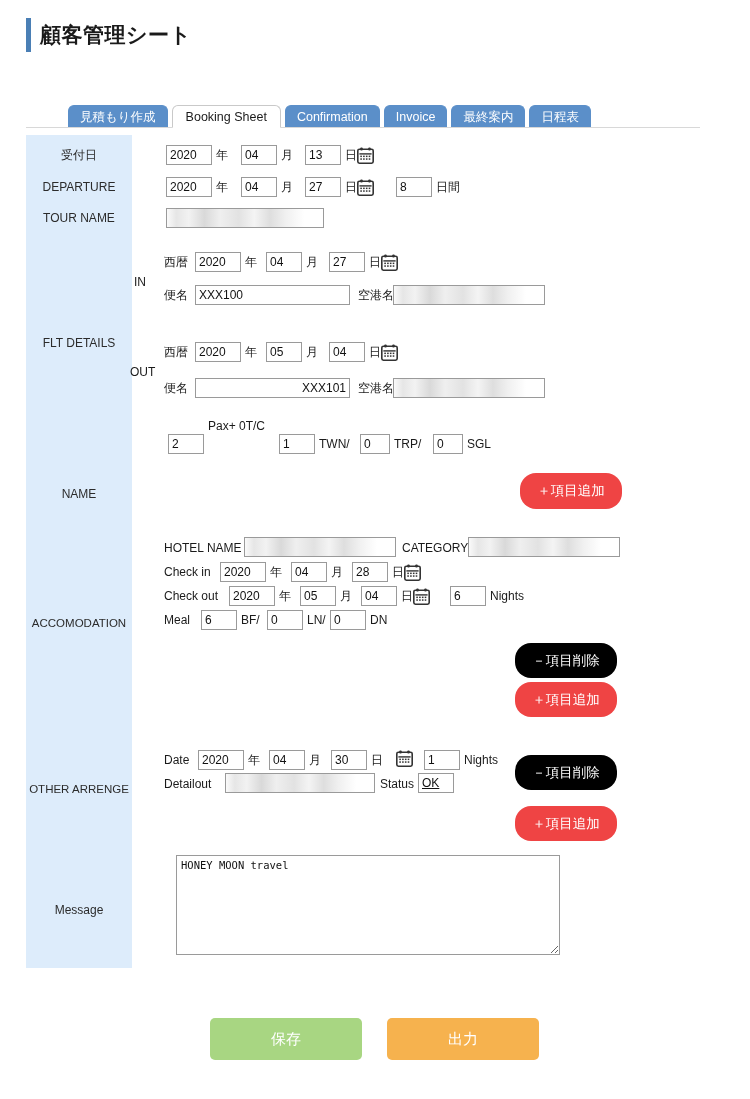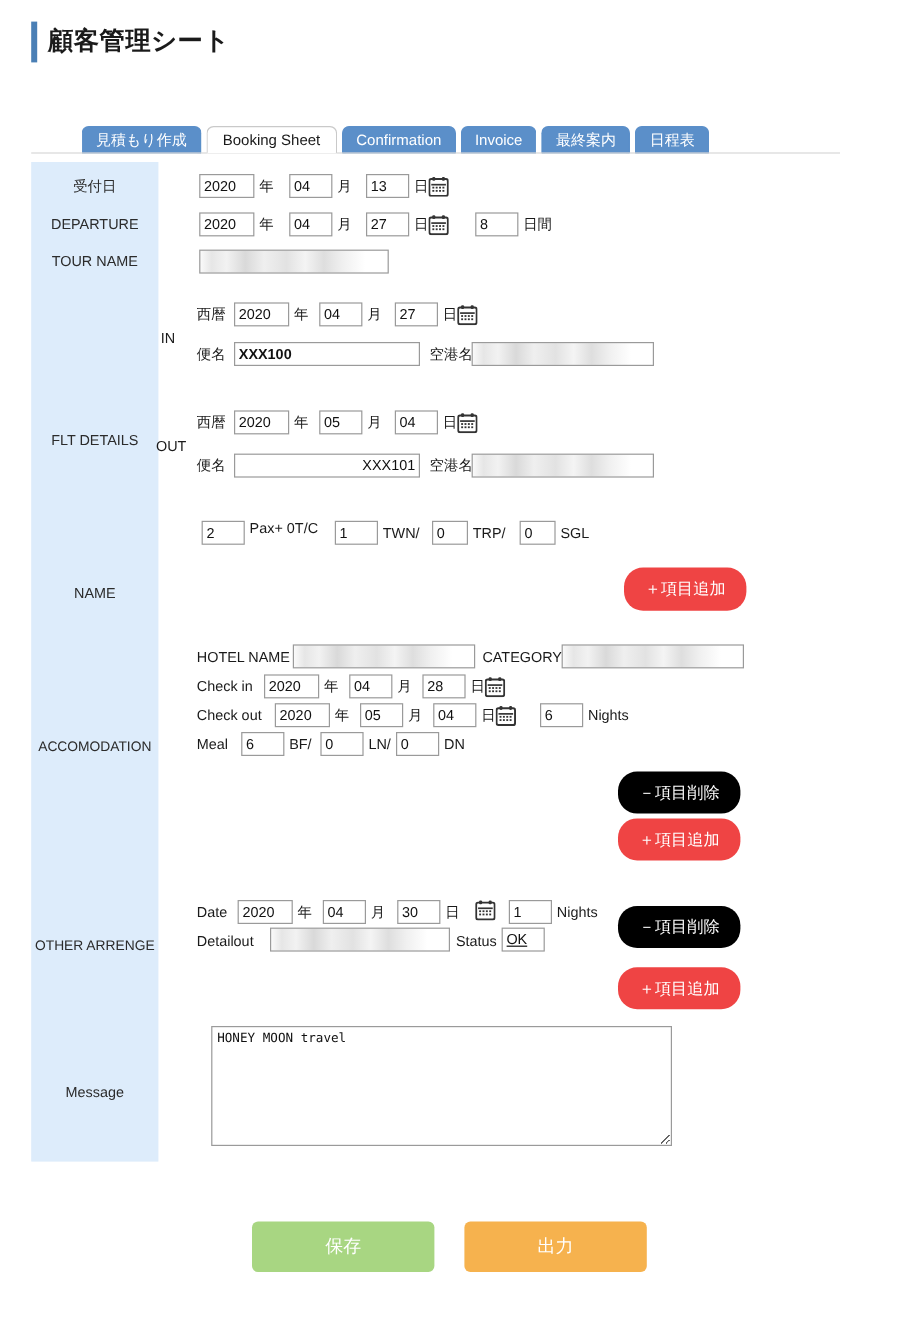--- a/index.html
+++ b/index.html
@@ -190,21 +190,21 @@
   <div class="tab">最終案内</div>
   <div class="tab">日程表</div>
 </div>
 <div class="tab-rule"></div>
 
 <div class="sidebar"></div>
 
 <div class="row-label" style="top:148px">受付日</div>
 <div class="row-label" style="top:180px">DEPARTURE</div>
 <div class="row-label" style="top:211px">TOUR NAME</div>
-<div class="row-label" style="top:360px">FLT DETAILS</div>
+<div class="row-label" style="top:336px">FLT DETAILS</div>
 <div class="row-label" style="top:487px">NAME</div>
 <div class="row-label" style="top:616px;font-size:11.5px">ACCOMODATION</div>
 <div class="row-label" style="top:782px;font-size:11.5px">OTHER ARRENGE</div>
 <div class="row-label" style="top:903px">Message</div>
 
 <input class="fld" style="left: 166px; top: 145px; width: 46px;" value="2020">
 <div class="lbl" style="left:216px;top:145px">年</div>
 <input class="fld" style="left: 241px; top: 145px; width: 36px;" value="04">
 <div class="lbl" style="left:281px;top:145px">月</div>
 <input class="fld" style="left: 305px; top: 145px; width: 36px;" value="13">
@@ -278,21 +278,21 @@
         <rect x="11.7" y="8.6" width="1.6" height="1.5"></rect>
         <rect x="3.3" y="11.3" width="1.6" height="1.5"></rect>
         <rect x="6.1" y="11.3" width="1.6" height="1.5"></rect>
         <rect x="8.9" y="11.3" width="1.6" height="1.5"></rect>
         <rect x="11.7" y="11.3" width="1.6" height="1.5"></rect>
       </g>
     </svg>
 </span>
 
 <div class="lbl" style="left:164px;top:285px">便名</div>
-<input class="fld" style="left: 195px; top: 285px; width: 155px; font-weight: bold;" value="XXX100">
+<input class="fld" style="left: 195px; top: 285px; width: 155px;" value="XXX100">
 <div class="lbl" style="left:358px;top:285px">空港名</div>
 <input class="fld redact" style="left: 393px; top: 285px; width: 152px;" value="">
 
 <div class="lbl" style="left:130px;top:362px">OUT</div>
 <div class="lbl" style="left:164px;top:342px">西暦</div>
 <input class="fld" style="left: 195px; top: 342px; width: 46px;" value="2020">
 <div class="lbl" style="left:245px;top:342px">年</div>
 <input class="fld" style="left: 266px; top: 342px; width: 36px;" value="05">
 <div class="lbl" style="left:306px;top:342px">月</div>
 <input class="fld" style="left: 329px; top: 342px; width: 36px;" value="04">
@@ -315,21 +315,21 @@
       </g>
     </svg>
 </span>
 
 <div class="lbl" style="left:164px;top:378px">便名</div>
 <input class="fld" style="left: 195px; top: 378px; width: 155px; text-align: right;" value="XXX101">
 <div class="lbl" style="left:358px;top:378px">空港名</div>
 <input class="fld redact" style="left: 393px; top: 378px; width: 152px;" value="">
 
 <input class="fld" style="left: 168px; top: 434px; width: 36px;" value="2">
-<div class="lbl" style="left:208px;top:430px">Pax+ 0T/C</div>
+<div class="lbl" style="left:208px;top:416px">Pax+ 0T/C</div>
 <input class="fld" style="left: 279px; top: 434px; width: 36px;" value="1">
 <div class="lbl" style="left:319px;top:434px">TWN/</div>
 <input class="fld" style="left: 360px; top: 434px; width: 30px;" value="0">
 <div class="lbl" style="left:394px;top:434px">TRP/</div>
 <input class="fld" style="left: 433px; top: 434px; width: 30px;" value="0">
 <div class="lbl" style="left:467px;top:434px">SGL</div>
 
 <button class="btn-pill btn-add" style="left:520px;top:473px;width:102px;height:36px;line-height:36px">＋項目追加</button>
 
 <div class="lbl" style="left:164px;top:538px">HOTEL NAME</div>

